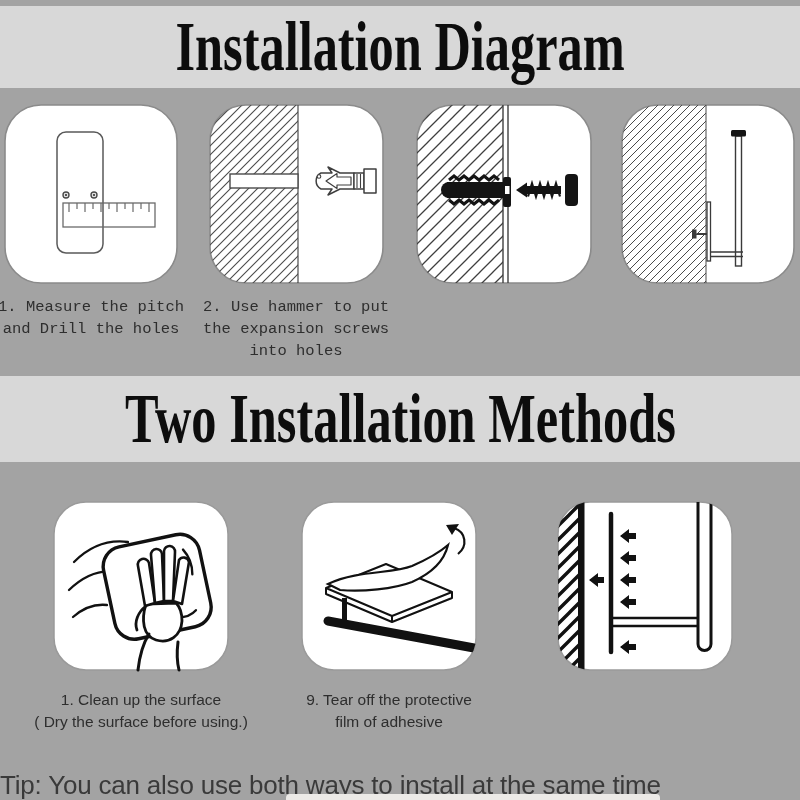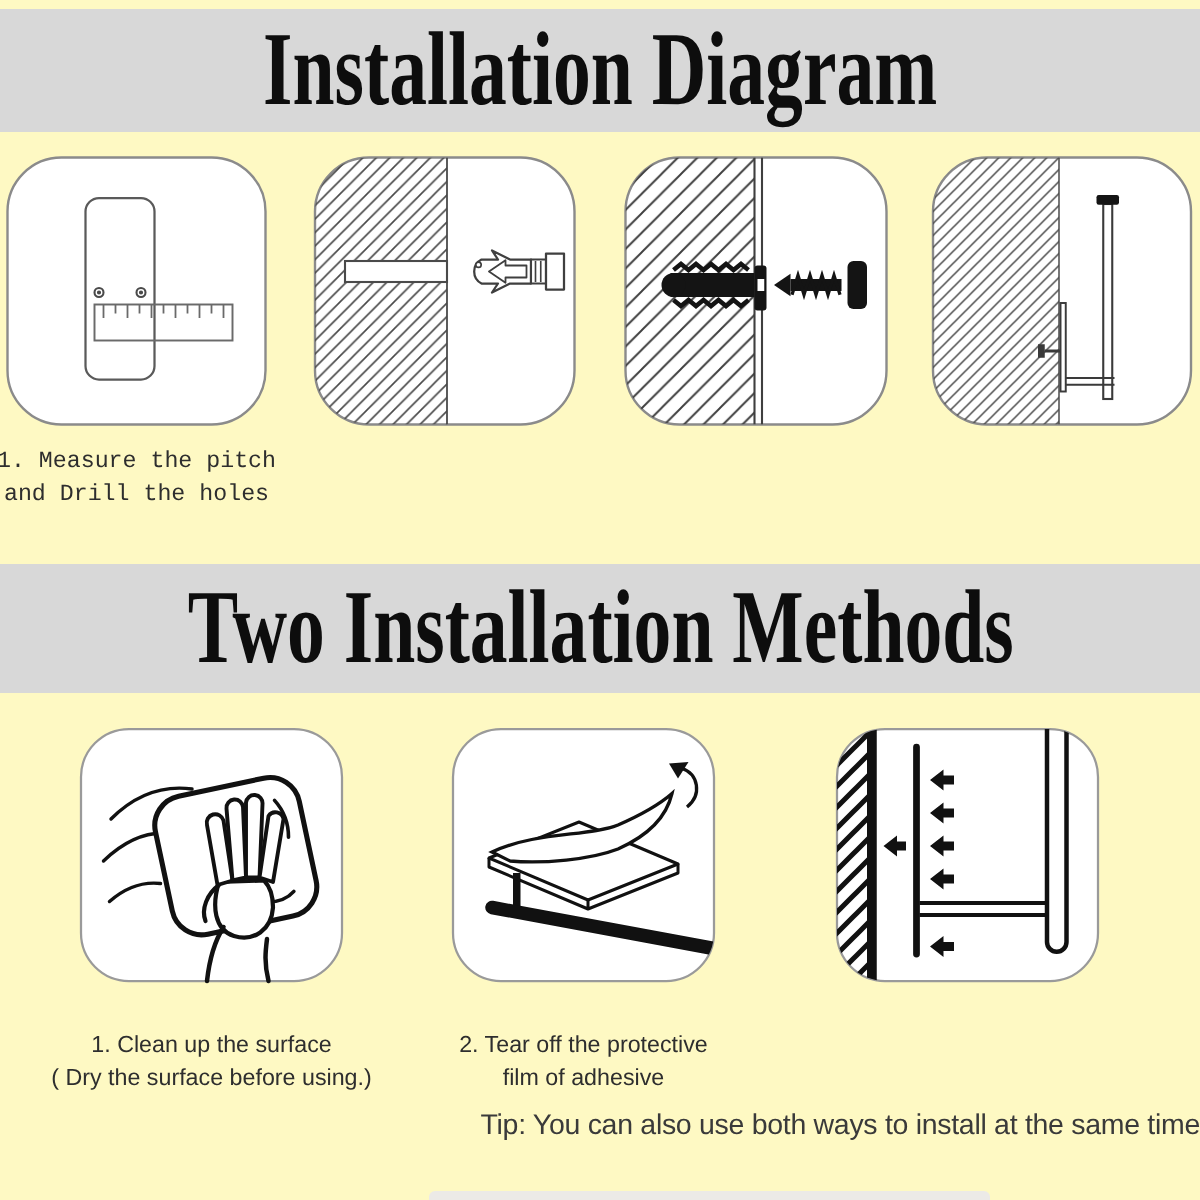--- a/index.html
+++ b/index.html
@@ -1,29 +1,29 @@
 <!DOCTYPE html>
 <html><head>
 <meta charset="utf-8">
 <style>
   html,body{margin:0;padding:0;background:#fff;}
-  .page{position:relative;width:800px;height:800px;background:#fef9c3;overflow:hidden;
+  .page{position:relative;width:800px;height:800px;background:#a3a3a3;overflow:hidden;
         font-family:"Liberation Sans",sans-serif;color:#2e2e2e;}
   .banner{position:absolute;left:0;right:0;background:#d8d8d8;display:flex;align-items:center;justify-content:center;}
   .banner-1{top:6px;height:82px;}
   .banner-2{top:376px;height:86px;}
   .big-title{font-family:"Liberation Serif",serif;font-weight:bold;font-size:70px;color:#0d0d0d;
              display:inline-block;transform:scaleX(0.72);transform-origin:center;white-space:nowrap;letter-spacing:0;}
   .stepcol{position:absolute;display:flex;flex-direction:column;align-items:center;}
   .s1col{top:103px;width:196px;}
-  .s2col{top:484px;width:230px;gap:13px;}
+  .s2col{top:500px;width:230px;}
   .caption{white-space:pre-wrap;text-align:center;font-size:15.5px;line-height:22px;color:#2e2e2e;}
   .s1col .caption{margin-top:11px;font-family:Liberation Mono, monospace;}
   .s2col .caption{margin-top:17px;}
-  .tipline{position:absolute;top:740px;left:0;right:0;text-align:right;font-size:19px;color:#3a3a3a;
+  .tipline{position:absolute;top:770px;left:0;right:0;text-align:left;font-size:26px;color:#3a3a3a;
            letter-spacing:-0.2px;}
   .bottom-sliver{position:absolute;left:286px;top:794px;width:374px;height:6px;background:#eceae7;border-radius:4px 4px 0 0;}
   svg{display:block;}
 </style>
 </head>
 <body>
 
 <div class="page">
 
   <svg width="0" height="0" style="position:absolute">
@@ -81,20 +81,23 @@
       </g>
       <g stroke="#3f3f3f" fill="#fff" stroke-linejoin="round">
         <path stroke-width="1.5" d="M113,70 a9,9 0 0 0 0,16 L124,86 L120,92 L132,86 L146,86 L146,70 L132,70 L120,64 L124,70 Z"></path>
         <path stroke-width="1.2" d="M143,74 L129,74 L129,70.5 L118,78 L129,85.5 L129,82 L143,82 Z"></path>
         <circle cx="111" cy="73.5" r="1.8" stroke-width="1.1"></circle>
         <rect x="146" y="70" width="10" height="16" stroke-width="1.4"></rect>
         <path stroke-width="1.1" d="M149,71 v14 M152.5,71 v14"></path>
         <rect x="156" y="66" width="12" height="24" stroke-width="1.5"></rect>
       </g>
     </svg>
+    <div class="caption">2. Use hammer to put
+the expansion screws
+into holes</div>
   </div>
 
   <div class="stepcol s1col" style="left:406px">
     <svg width="178" height="182" viewBox="0 0 178 182">
       <defs>
           <clipPath id="clipP3">
             <rect x="2" y="2" width="174" height="178" rx="36"></rect>
           </clipPath>
         </defs>
       <rect x="2" y="2" width="174" height="178" rx="36" fill="#fff" stroke="#8b8b8b" stroke-width="1.6"></rect>
@@ -192,21 +195,21 @@
         </g>
         <g stroke="#111" fill="#fff" stroke-linecap="round">
           <path stroke-width="2.2" d="M28,84 C58,70 92,74 112,66 C128,59 140,52 148,45 C144,62 130,74 112,82 C94,89 62,92 40,90 Z"></path>
         </g>
         <g>
           <path d="M158,54 C168,46 166,32 154,28" fill="none" stroke="#111" stroke-width="2.2"></path>
           <polygon points="146,25 159,24 152,35" fill="#111"></polygon>
         </g>
       </g>
     </svg>
-    <div class="caption">2. Tear off the protective
+    <div class="caption">9. Tear off the protective
 film of adhesive</div>
   </div>
 
   <div class="stepcol s2col" style="left:530px">
     <svg width="178" height="172" viewBox="0 0 178 172">
       <defs>
           <clipPath id="clipP7">
             <rect x="2" y="2" width="174" height="168" rx="32"></rect>
           </clipPath>
         </defs>

